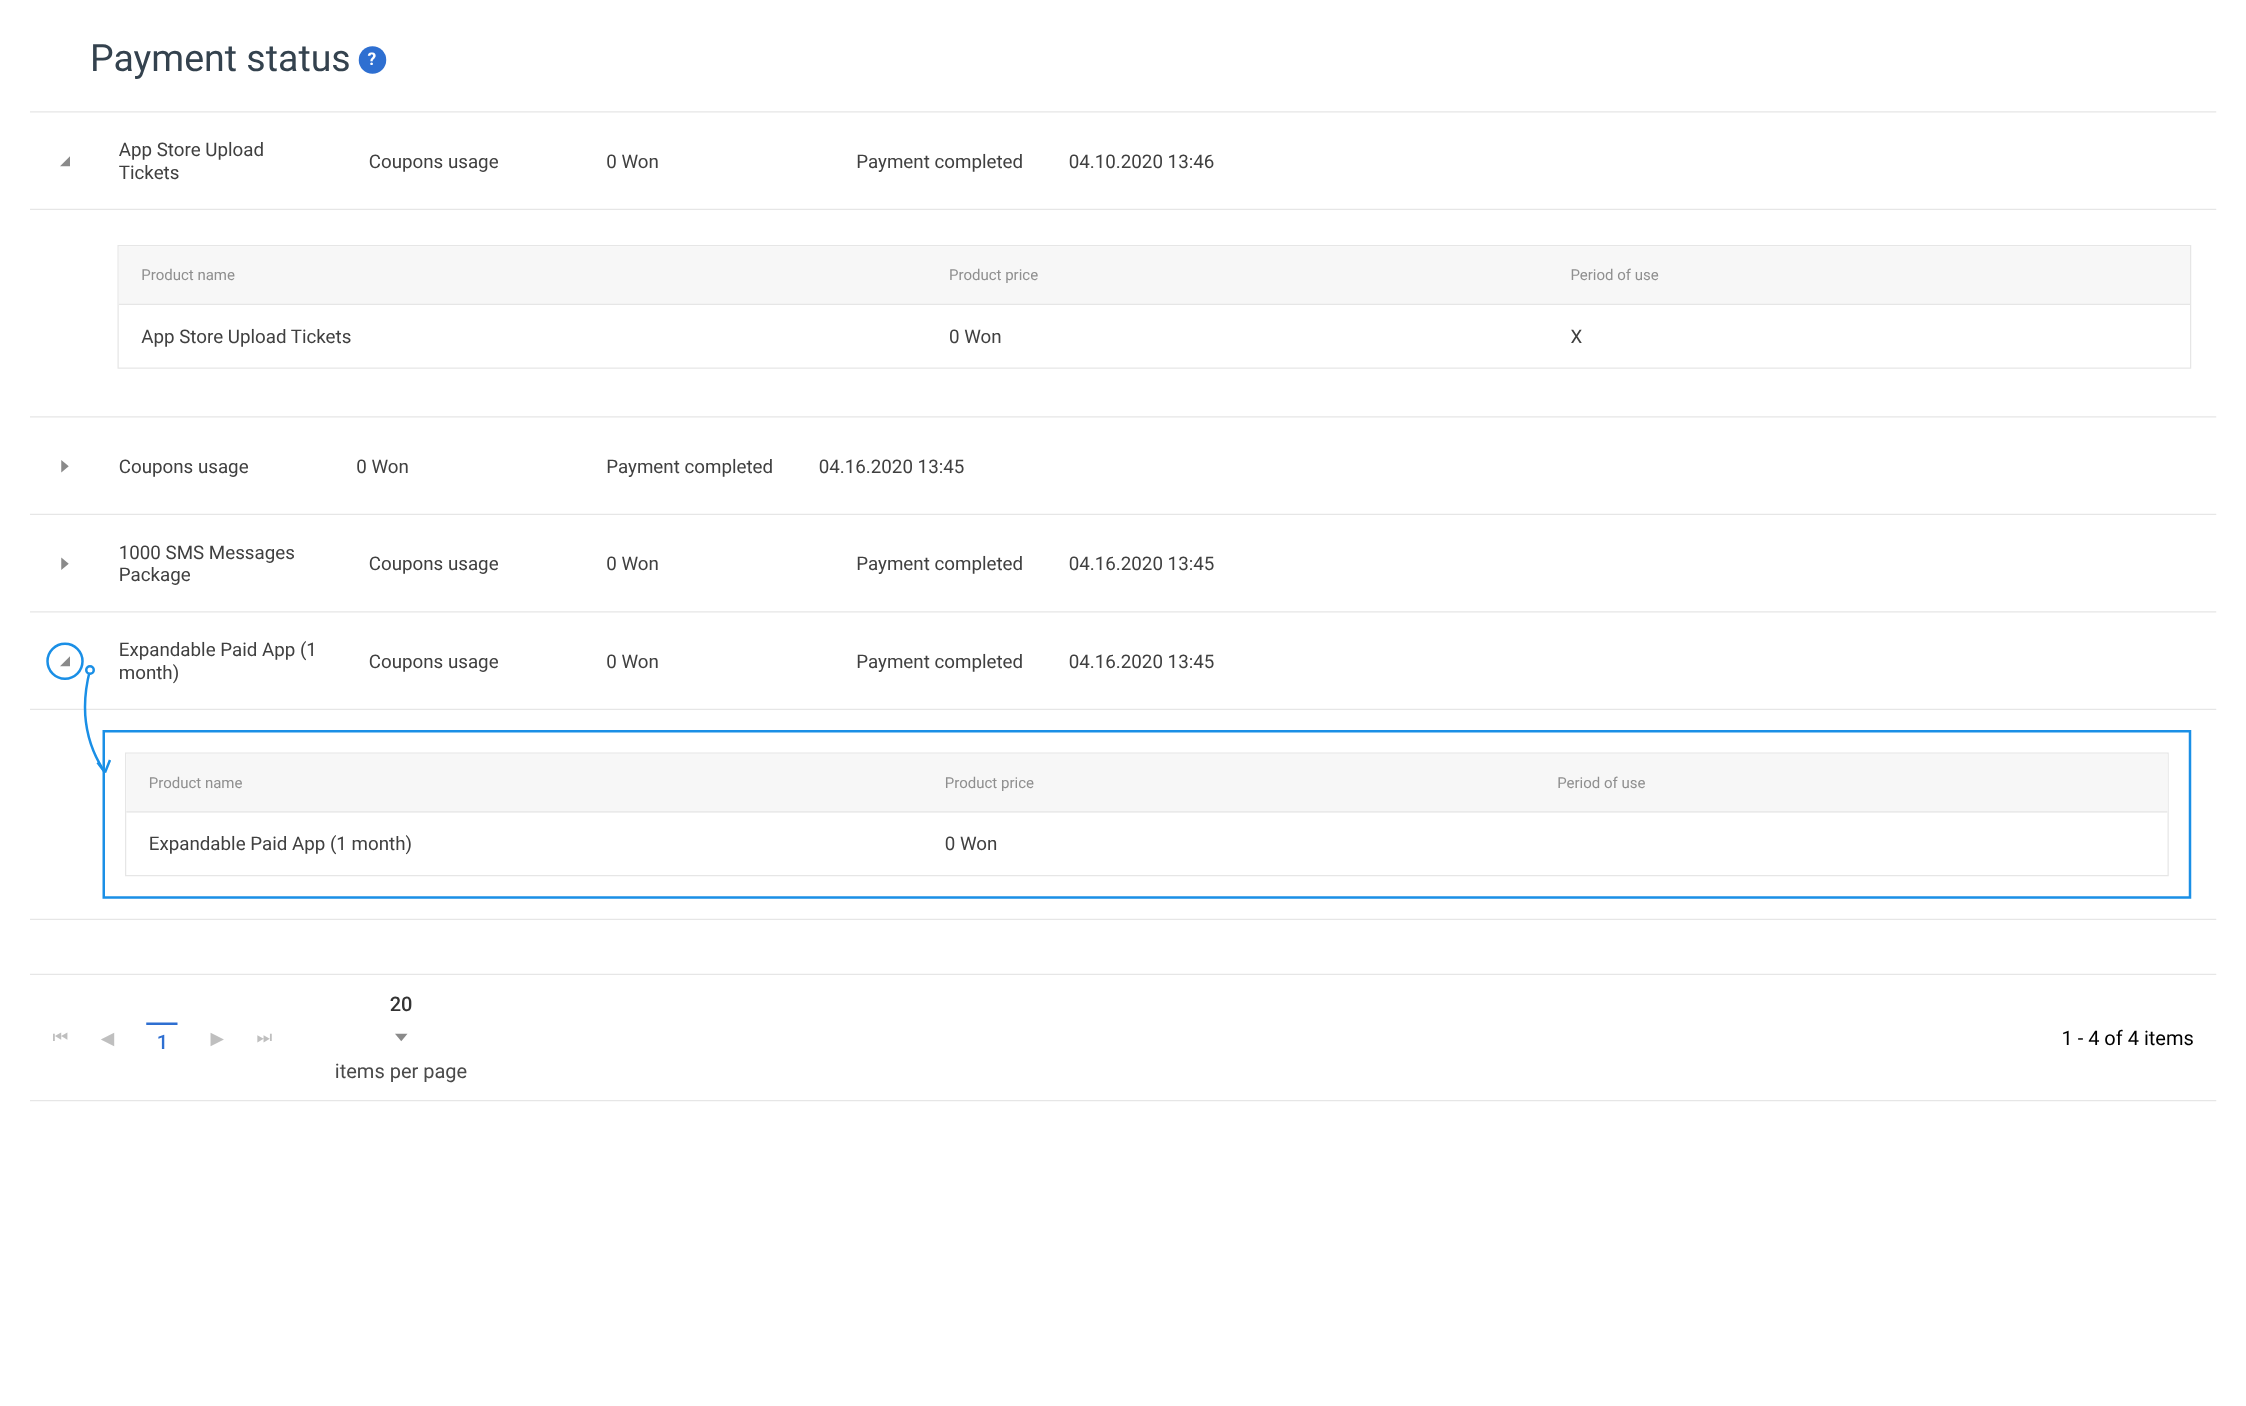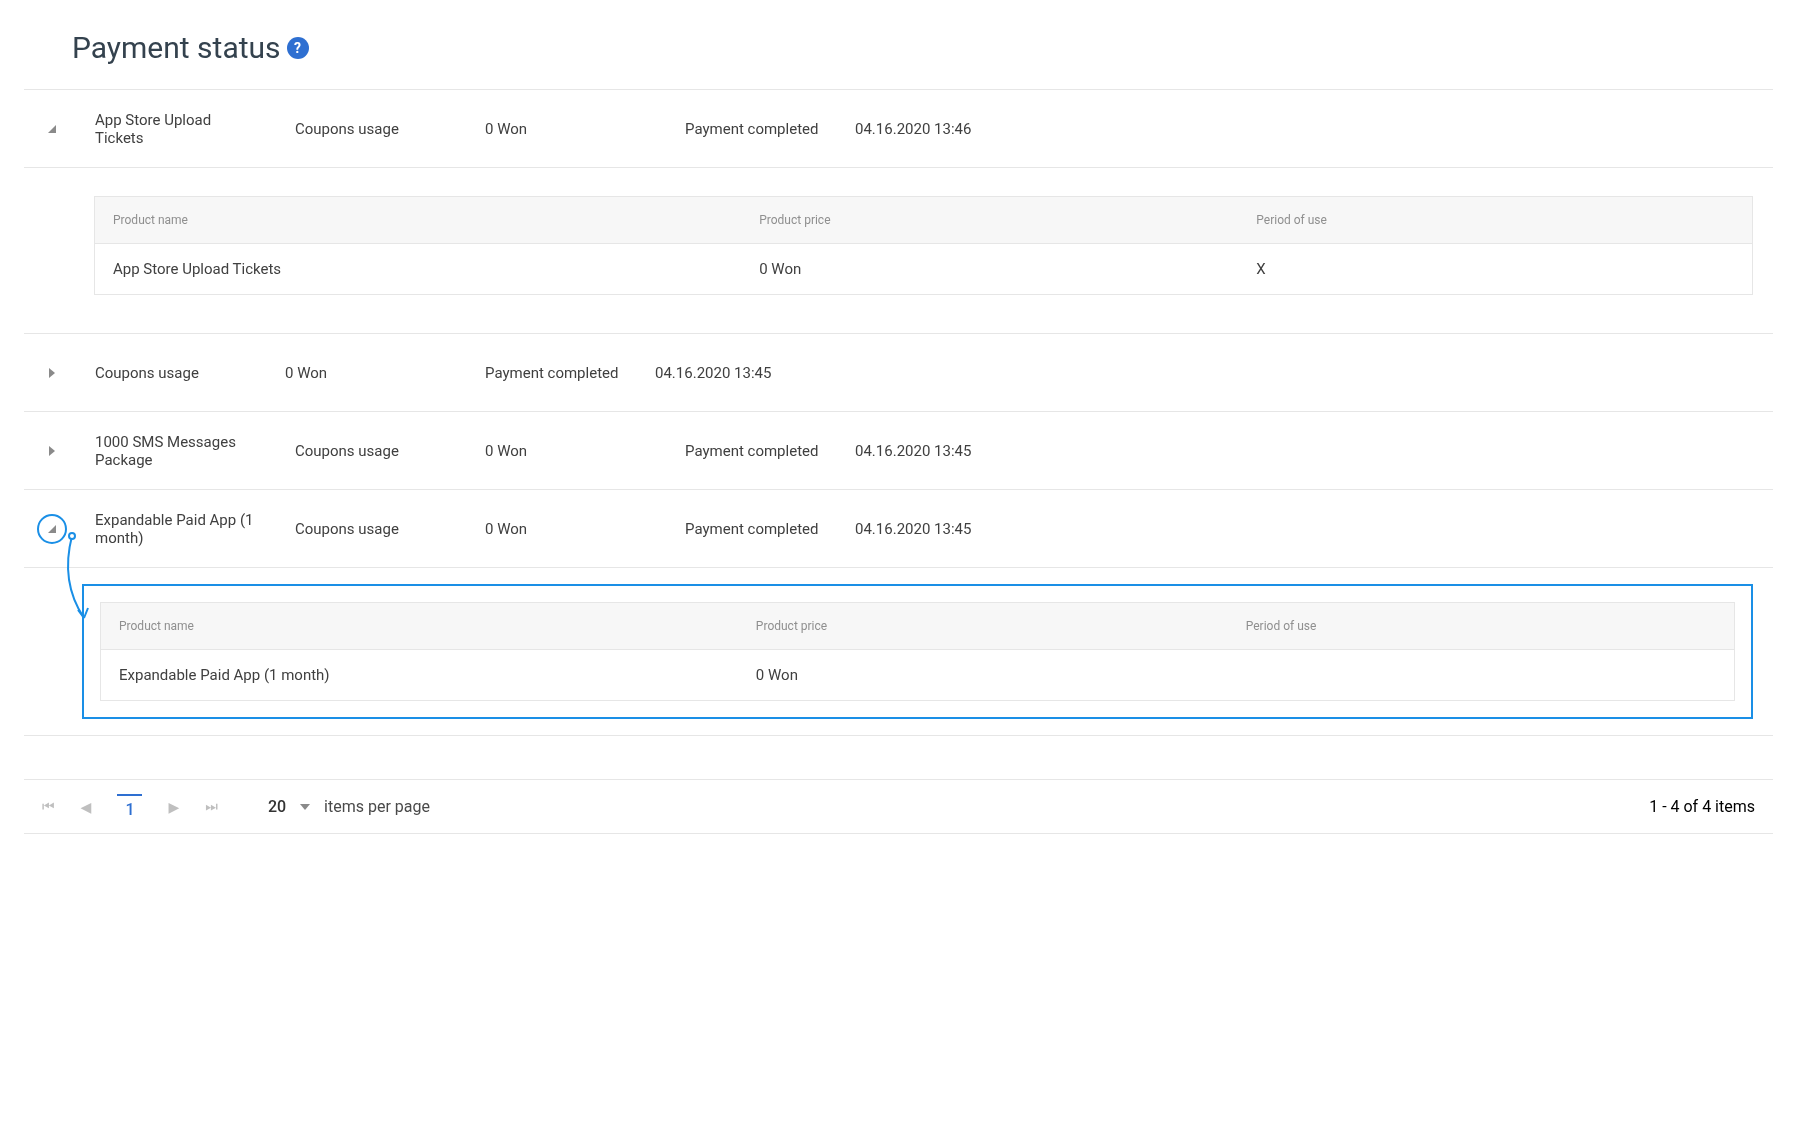--- a/index.html
+++ b/index.html
@@ -161,20 +161,21 @@
   .pager-current {
     color: #2e6fd1;
     font-weight: 500;
     border-top: 2px solid #2e6fd1;
     padding: 4px 8px 0 8px;
   }
   .page-size {
     display:flex; align-items:center; gap: 14px;
     margin-left: 24px;
     color: #4a4a4a;
+    flex-direction: column;
   }
   .page-size-value { color:#333; font-weight:500; }
   .dropdown-caret {
     width:0;height:0;
     border-left:5px solid transparent;
     border-right:5px solid transparent;
     border-top:6px solid #8a8a8a;
   }
   .pager-spacer { flex: 1 1 auto; }
   .pager-summary { color: #000000; }
@@ -191,21 +192,21 @@
 
 
   <div class="grid-row">
     <div class="col-expander">
         <span class="expander downleft"></span>
       </div>
     <div class="col-product">App Store Upload Tickets</div>
     <div class="col-type">Coupons usage</div>
     <div class="col-amount">0 Won</div>
     <div class="col-status">Payment completed</div>
-    <div class="col-date">04.16.2020 13:46</div>
+    <div class="col-date">04.10.2020 13:46</div>
     <div class="col-refunds"></div>
     <div class="col-receipt"></div>
   </div>
   <div class="detail-wrap">
     <div class="detail-table">
       <div class="detail-header">
         <div class="dcol-name">Product name</div>
         <div class="dcol-price">Product price</div>
         <div class="dcol-period">Period of use</div>
       </div>

